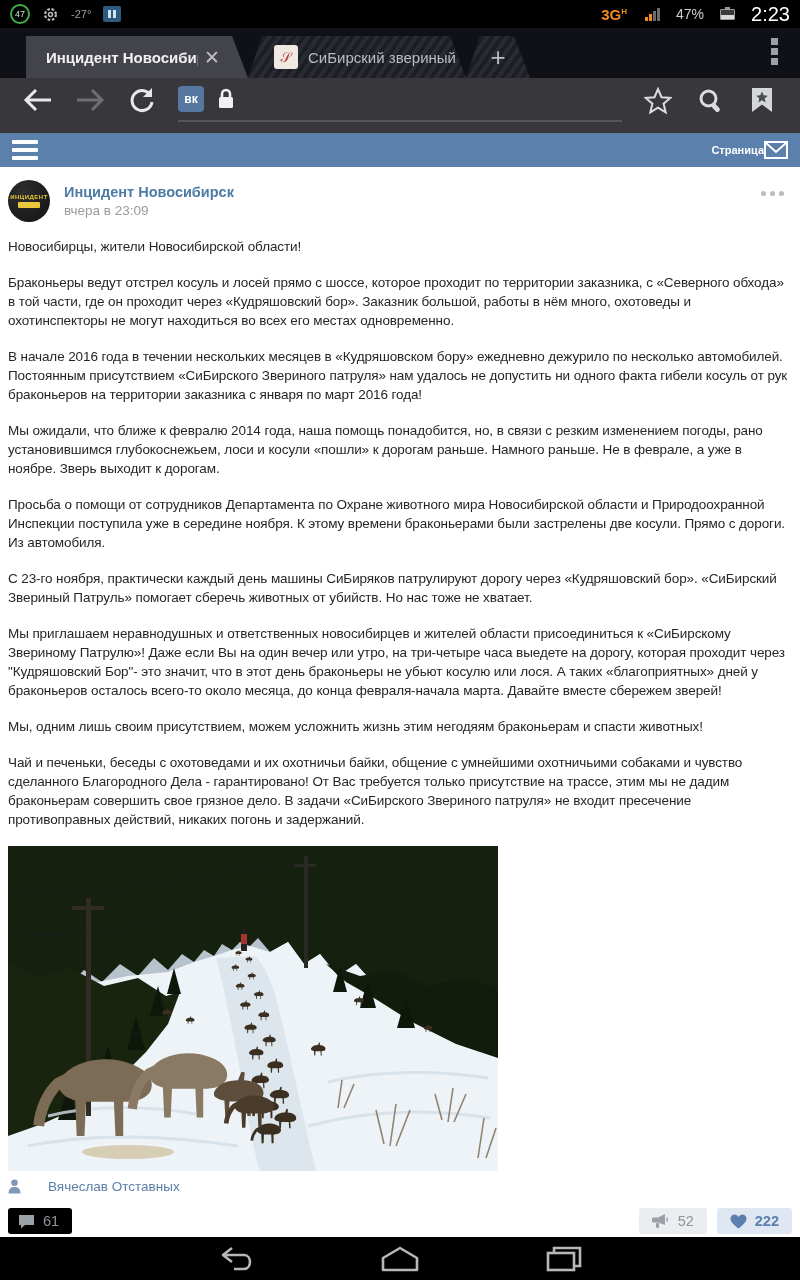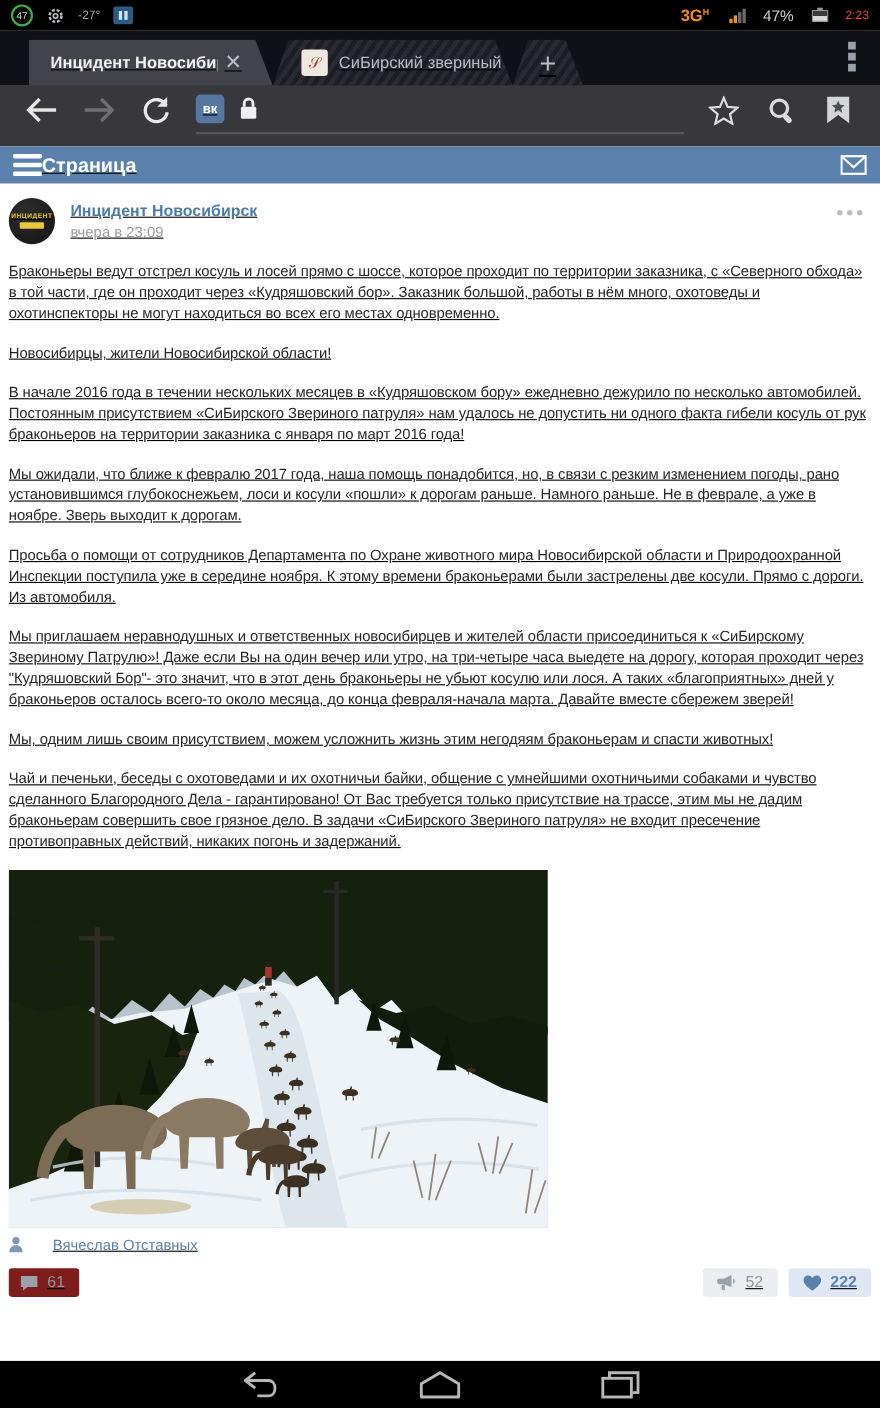--- a/index.html
+++ b/index.html
@@ -1,18 +1,18 @@
 <!DOCTYPE html>
 <html><head>
 <meta charset="utf-8">
 <style>
   * { margin:0; padding:0; box-sizing:border-box; }
   html,body { width:800px; height:1280px; overflow:hidden; background:#000;
     font-family:"Liberation Sans", sans-serif; }
-  .screen { position:relative; width:800px; height:1280px; background:#fff;text-decoration:underline; }
+  .screen { position:relative; width:800px; height:1280px; background:#fff; }
 
   
   .status-bar { height:28px; background:#000; display:flex; align-items:center;
     padding:0 10px; color:#e8e8e8; font-size:14px; }
   .sb-left { display:flex; align-items:center; gap:12px; }
   .sb-right { margin-left:auto; display:flex; align-items:center; gap:16px; }
   .batt-widget { width:20px; height:20px; border-radius:50%; border:2px solid #3fae4a;
     color:#bfe8c4; font-size:9px; display:flex; align-items:center; justify-content:center; }
   .temp { color:#9aa0a6; font-size:11px; }
   .notif-sq { width:18px; height:16px; background:#2d5b80; border-radius:2px;
@@ -22,21 +22,21 @@
   .net sup { font-size:8px; color:#f28b1d; margin-top:1px; }
   .sigbars { display:flex; align-items:flex-end; gap:1px; margin-left:2px; }
   .sigbars i { display:block; width:3px; background:#6b6b6b; }
   .sigbars i:nth-child(1){height:4px;background:#f28b1d;}
   .sigbars i:nth-child(2){height:7px;background:#f28b1d;}
   .sigbars i:nth-child(3){height:10px;}
   .sigbars i:nth-child(4){height:13px;}
   .batt-pct { color:#cfcfcf; font-size:14px; }
   .batt-icon { width:15px; height:11px; border:1px solid #9a9a9a; border-radius:1px; position:relative; background:linear-gradient(to top,#d9d9d9 47%, #3a3a3a 47%); }
   .batt-icon::after { content:""; position:absolute; top:-3px; left:4px; width:5px; height:2px; background:#9a9a9a; }
-  .clock { font-size:11px; color:#ef4444; }
+  .clock { font-size:20px; color:#ffffff; }
 
   
   .tab-bar { height:50px; background:#101017; display:flex; align-items:flex-end; position:relative; }
   .tab { height:42px; display:flex; align-items:center; font-size:15px; position:relative; }
   .tab.active { margin-left:26px; width:222px; background:#43434b; color:#f1f1f1;
     clip-path:polygon(0 0, calc(100% - 16px) 0, 100% 100%, 0 100%); padding:0 14px 0 20px; }
   .tab.active .tab-title { flex:1; font-weight:bold; white-space:nowrap; overflow:hidden; }
   .tab-close { color:#bdbdc2; font-size:19px; margin-left:6px; margin-right:14px; font-weight:normal; }
   .tab.inactive { width:218px; color:#b9bcc2;
     background:repeating-linear-gradient(125deg,#2a2a32 0 4px,#1d1d25 4px 8px);
@@ -59,21 +59,21 @@
   .url-field { flex:1; display:flex; align-items:center; gap:12px; height:44px;
     border-bottom:2px solid #55575c; margin:0 6px; min-width:0; }
   .vk-favicon { width:26px; height:26px; border-radius:4px; background:#5577a0; color:#fff;
     font-size:12px; font-weight:bold; display:flex; align-items:center; justify-content:center; flex:none; }
   .url-text { color:#f2f2f2; font-size:17px; white-space:nowrap; overflow:hidden; }
 
   
   .vk-header { height:34px; background:#5b80ab; display:flex; align-items:center; padding:0 12px; }
   .hamburger { width:26px; display:flex; flex-direction:column; gap:4px; }
   .hamburger i { height:4px; background:#fff; border-radius:1px; display:block; }
-  .vk-title { flex:1; text-align:left; color:#fff; font-weight:bold; font-size:18px; }
+  .vk-title { flex:1; text-align:right; color:#fff; font-weight:bold; font-size:11px; }
 
   
   .content { position:relative; height:1070px; background:#fff; overflow:hidden; }
   .post-header { display:flex; align-items:center; padding:13px 8px 9px; position:relative; }
   .avatar { width:42px; height:42px; border-radius:50%; background:radial-gradient(circle at 35% 30%, #2e2e2e, #121212);
     flex:none; display:flex; flex-direction:column; align-items:center; justify-content:center; gap:2px; }
   .avatar .av-txt { color:#e9c93b; font-size:6px; font-weight:bold; letter-spacing:.5px; }
   .avatar .av-bar { width:22px; height:6px; background:#e9c93b; border-radius:1px; }
   .ph-meta { margin-left:14px; min-width:0; }
   .author { color:#4e7ba6; font-weight:bold; font-size:14.5px; }
@@ -86,21 +86,21 @@
     letter-spacing:-0.1px; }
 
   .post-photo { display:block; margin:2px 0 8px 8px; width:490px; height:325px; background:#cfd8df; }
 
   .photo-credit { display:flex; align-items:center; gap:7px; margin:4px 8px 0; }
   .photo-credit .cc-name { color:#5b7fa5; font-size:13.5px;margin-left:20px; }
 
   .action-row { display:flex; align-items:center; margin:14px 8px 12px; }
   .pill { display:flex; align-items:center; gap:8px; border-radius:3px; padding:5px 13px;
     font-size:14.5px; }
-  .pill.comments { background:#7f1d1d; color:#8f959b;padding-left:10px; }
+  .pill.comments { background:#000000; color:#8f959b;padding-left:10px; }
   .pill.shares  { background:#ebedf0; color:#8f959b; margin-left:auto; }
   .pill.likes   { background:#dfe7f2; color:#5b80ad; font-weight:bold; margin-left:10px; }
 
   
   .nav-bar { height:43px; background:#000; display:flex; align-items:center; justify-content:center; gap:100px; }
   .nav-btn { width:64px; height:36px; display:flex; align-items:center; justify-content:center; }
 </style>
 </head>
 <body>
 
@@ -221,25 +221,26 @@
         <div class="post-time">вчера в 23:09</div>
       </div>
       <div class="post-menu">
           <i></i>
           <i></i>
           <i></i>
         </div>
     </div>
 
     <div class="post-text">
+        <p>Новосибирцы, жители Новосибирской области!</p>
         <p>Браконьеры ведут отстрел косуль и лосей прямо с шоссе, которое проходит по территории заказника, с «Северного обхода» в той части, где он проходит через «Кудряшовский бор». Заказник большой, работы в нём много, охотоведы и охотинспекторы не могут находиться во всех его местах одновременно.</p>
-        <p>Новосибирцы, жители Новосибирской области!</p>
         <p>В начале 2016 года в течении нескольких месяцев в «Кудряшовском бору» ежедневно дежурило по несколько автомобилей. Постоянным присутствием «СиБирского Звериного патруля» нам удалось не допустить ни одного факта гибели косуль от рук браконьеров на территории заказника с января по март 2016 года!</p>
-        <p>Мы ожидали, что ближе к февралю 2017 года, наша помощь понадобится, но, в связи с резким изменением погоды, рано установившимся глубокоснежьем, лоси и косули «пошли» к дорогам раньше. Намного раньше. Не в феврале, а уже в ноябре. Зверь выходит к дорогам.</p>
+        <p>Мы ожидали, что ближе к февралю 2014 года, наша помощь понадобится, но, в связи с резким изменением погоды, рано установившимся глубокоснежьем, лоси и косули «пошли» к дорогам раньше. Намного раньше. Не в феврале, а уже в ноябре. Зверь выходит к дорогам.</p>
         <p>Просьба о помощи от сотрудников Департамента по Охране животного мира Новосибирской области и Природоохранной Инспекции поступила уже в середине ноября. К этому времени браконьерами были застрелены две косули. Прямо с дороги. Из автомобиля.</p>
+        <p>С 23-го ноября, практически каждый день машины СиБиряков патрулируют дорогу через «Кудряшовский бор». «СиБирский Звериный Патруль» помогает сберечь животных от убийств. Но нас тоже не хватает.</p>
         <p>Мы приглашаем неравнодушных и ответственных новосибирцев и жителей области присоединиться к «СиБирскому Звериному Патрулю»! Даже если Вы на один вечер или утро, на три-четыре часа выедете на дорогу, которая проходит через "Кудряшовский Бор"- это значит, что в этот день браконьеры не убьют косулю или лося. А таких «благоприятных» дней у браконьеров осталось всего-то около месяца, до конца февраля-начала марта. Давайте вместе сбережем зверей!</p>
         <p>Мы, одним лишь своим присутствием, можем усложнить жизнь этим негодяям браконьерам и спасти животных!</p>
         <p>Чай и печеньки, беседы с охотоведами и их охотничьи байки, общение с умнейшими охотничьими собаками и чувство сделанного Благородного Дела - гарантировано! От Вас требуется только присутствие на трассе, этим мы не дадим браконьерам совершить свое грязное дело. В задачи «СиБирского Звериного патруля» не входит пресечение противоправных действий, никаких погонь и задержаний.</p>
       </div>
 
     <svg class="post-photo" viewBox="0 0 490 325" preserveAspectRatio="none">
       <defs>
         <path id="deer-s" d="M6 13 C8 8 14 6 20 6 L22 1 L24 1.5 L23.5 6 C30 6.5 35 9 35 13.5 C35 17 31 18.5 27 18.5 L27.5 27 L25.5 27 L25 18.5 L15 18.5 L14.5 27 L12.5 27 L12 18 C8.5 17.5 5 16 6 13 Z"></path>
         <path id="deer-g" d="M13 9 C18 4 28 3 35 6 C40 8 42 11 41 14 C40 17 36 18 32 18 L32 29 L29.5 29 L29 18 L20 18 L19.5 29 L17 29 L16.5 17.5 C14.5 17 12.5 16 11.5 14 C9 17 7 21 6.5 26 L3 25.5 C3.5 20 6 14 10 10.5 Z"></path>
       </defs>

